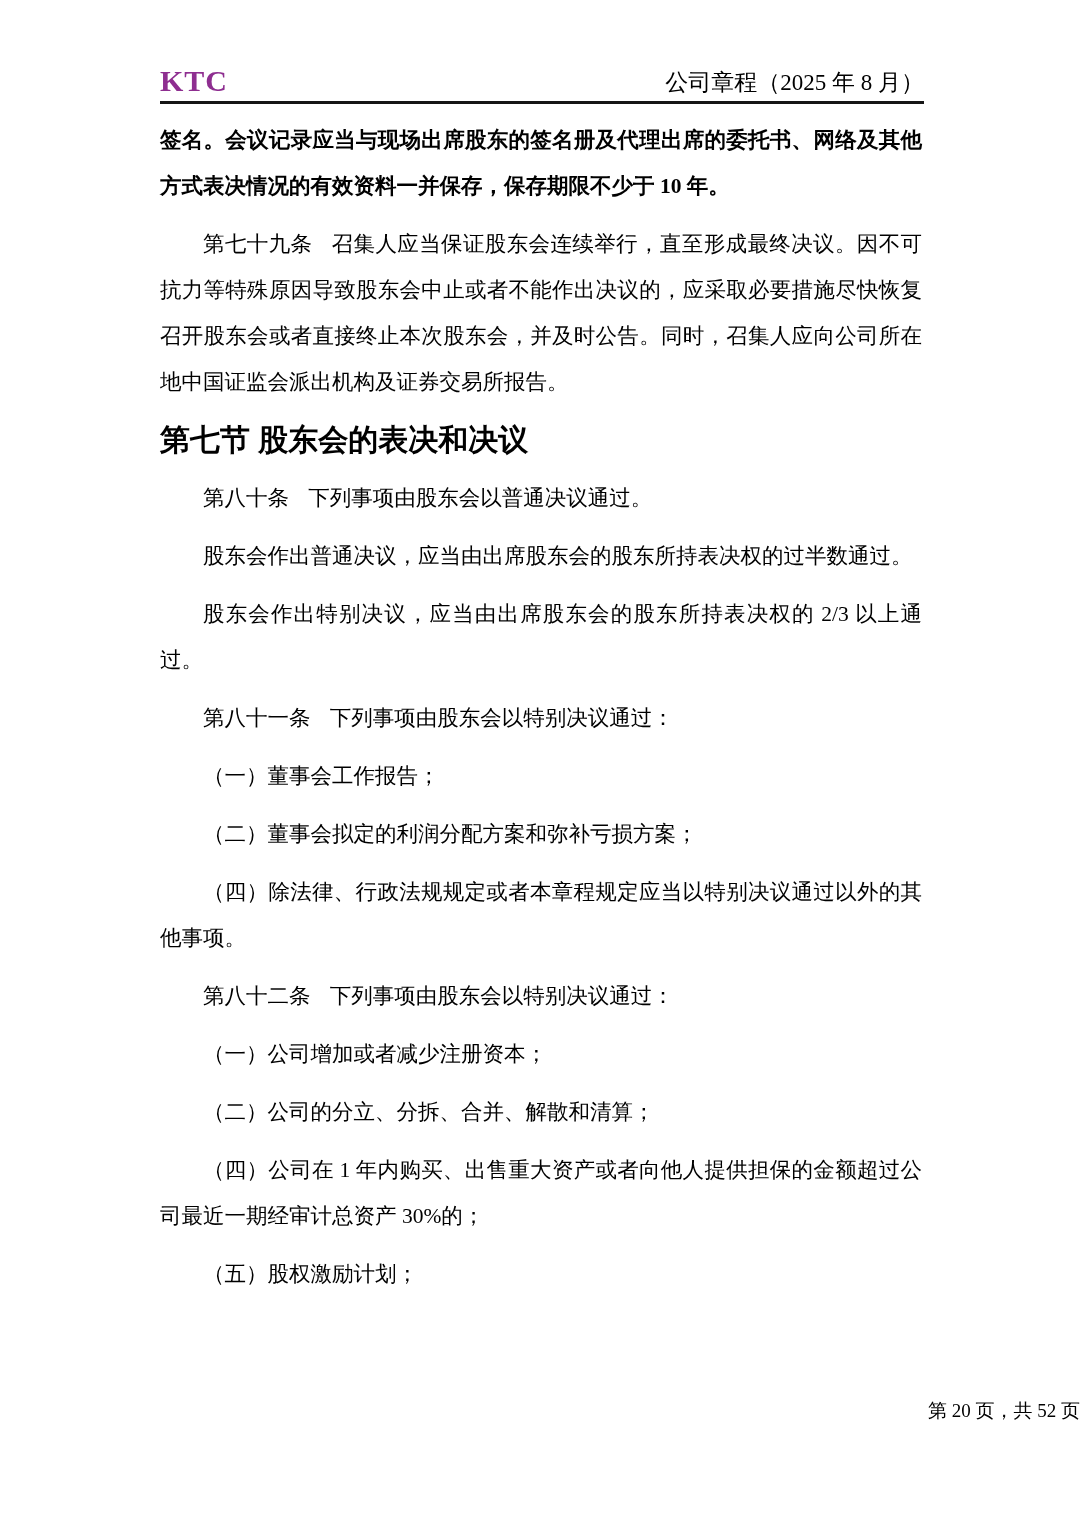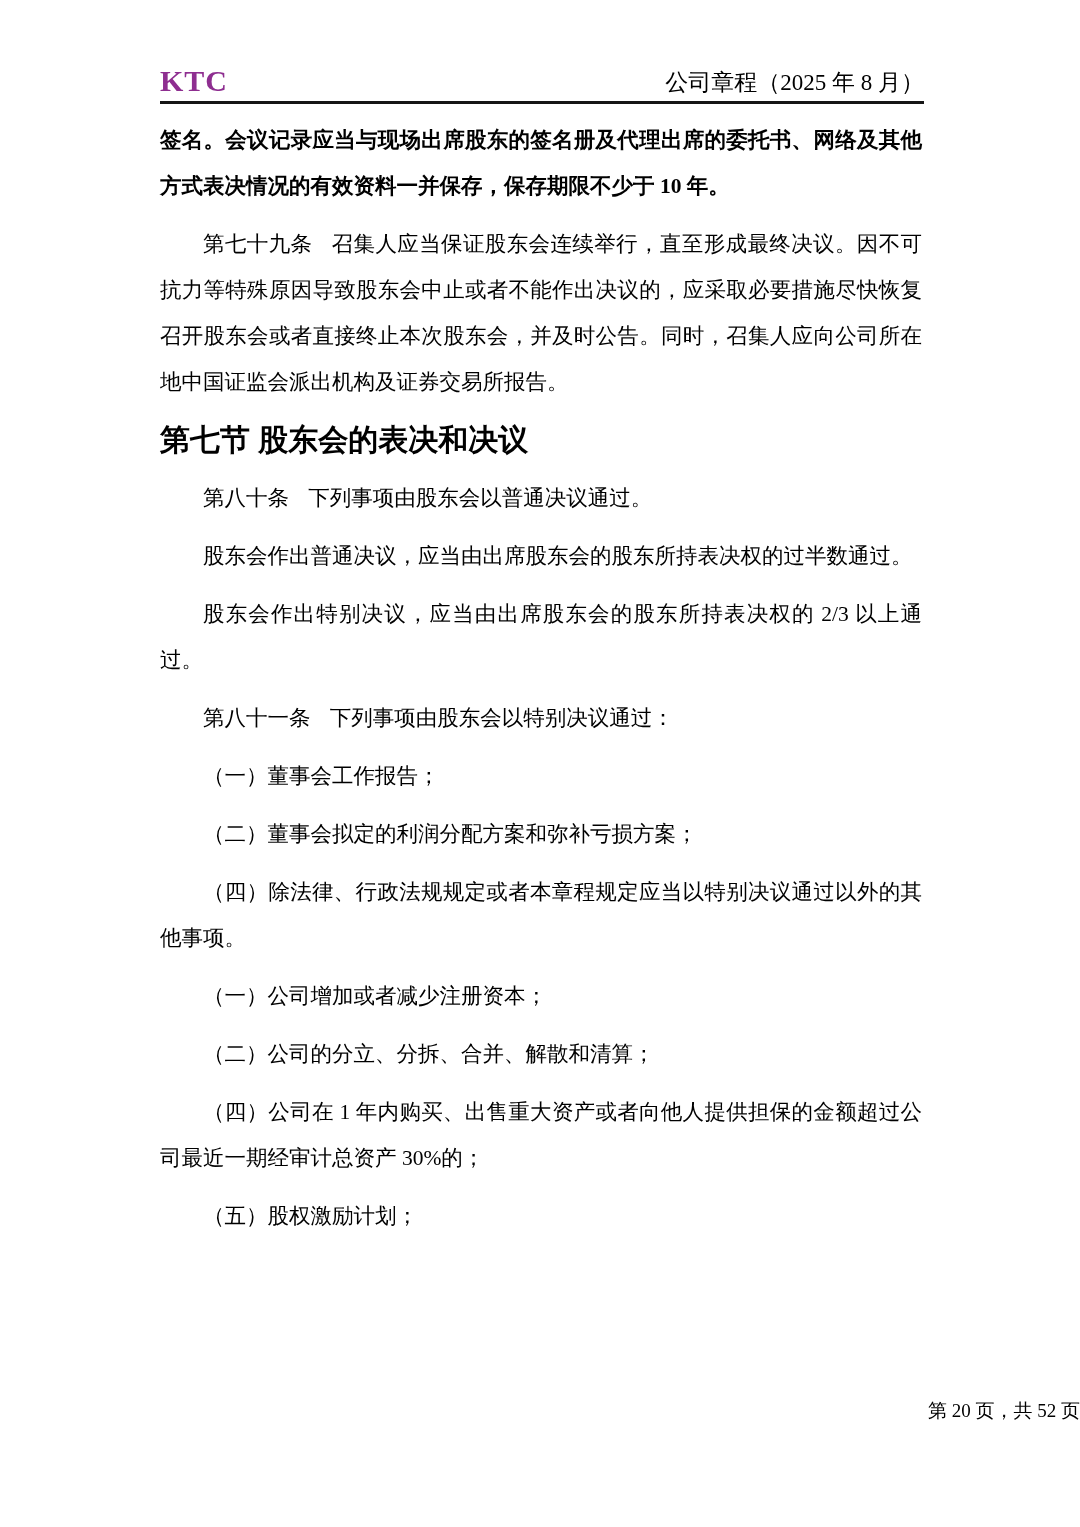--- a/index.html
+++ b/index.html
@@ -98,20 +98,21 @@
       <p class="para plain"><span>签名。会议记录应当与现场出席股东的签名册及代理出席的委托书、网络及其他方式表决情况的有效资料一并保存，保存期限不少于 10 年。</span></p>
       <p class="para article"><b class="article-num">第七十九条</b><span>召集人应当保证股东会连续举行，直至形成最终决议。因不可抗力等特殊原因导致股东会中止或者不能作出决议的，应采取必要措施尽快恢复召开股东会或者直接终止本次股东会，并及时公告。同时，召集人应向公司所在地中国证监会派出机构及证券交易所报告。</span></p>
       <p class="para section"><span>第七节 股东会的表决和决议</span></p>
       <p class="para article"><b class="article-num">第八十条</b><span>下列事项由股东会以普通决议通过。</span></p>
       <p class="para indent"><span>股东会作出普通决议，应当由出席股东会的股东所持表决权的过半数通过。</span></p>
       <p class="para indent"><span>股东会作出特别决议，应当由出席股东会的股东所持表决权的 2/3 以上通过。</span></p>
       <p class="para article"><b class="article-num">第八十一条</b><span>下列事项由股东会以特别决议通过：</span></p>
       <p class="para indent"><span>（一）董事会工作报告；</span></p>
       <p class="para indent"><span>（二）董事会拟定的利润分配方案和弥补亏损方案；</span></p>
       <p class="para indent"><span>（四）除法律、行政法规规定或者本章程规定应当以特别决议通过以外的其他事项。</span></p>
+      <p class="para article"><b class="article-num">第八十二条</b><span>下列事项由股东会以特别决议通过：</span></p>
       <p class="para indent"><span>（一）公司增加或者减少注册资本；</span></p>
       <p class="para indent"><span>（二）公司的分立、分拆、合并、解散和清算；</span></p>
       <p class="para indent"><span>（四）公司在 1 年内购买、出售重大资产或者向他人提供担保的金额超过公司最近一期经审计总资产 30%的；</span></p>
       <p class="para indent"><span>（五）股权激励计划；</span></p>
     </div>
 
   <div class="page-footer">
     <span>第 20 页，共 52 页</span>
   </div>
 

